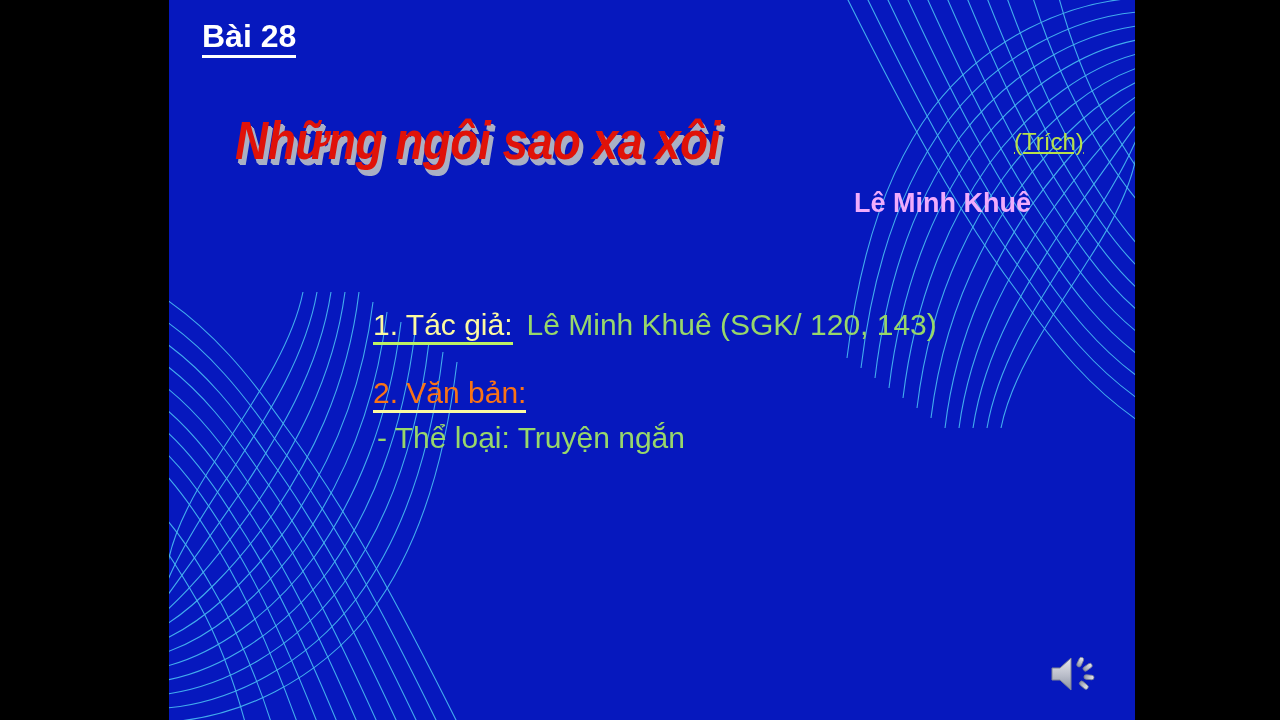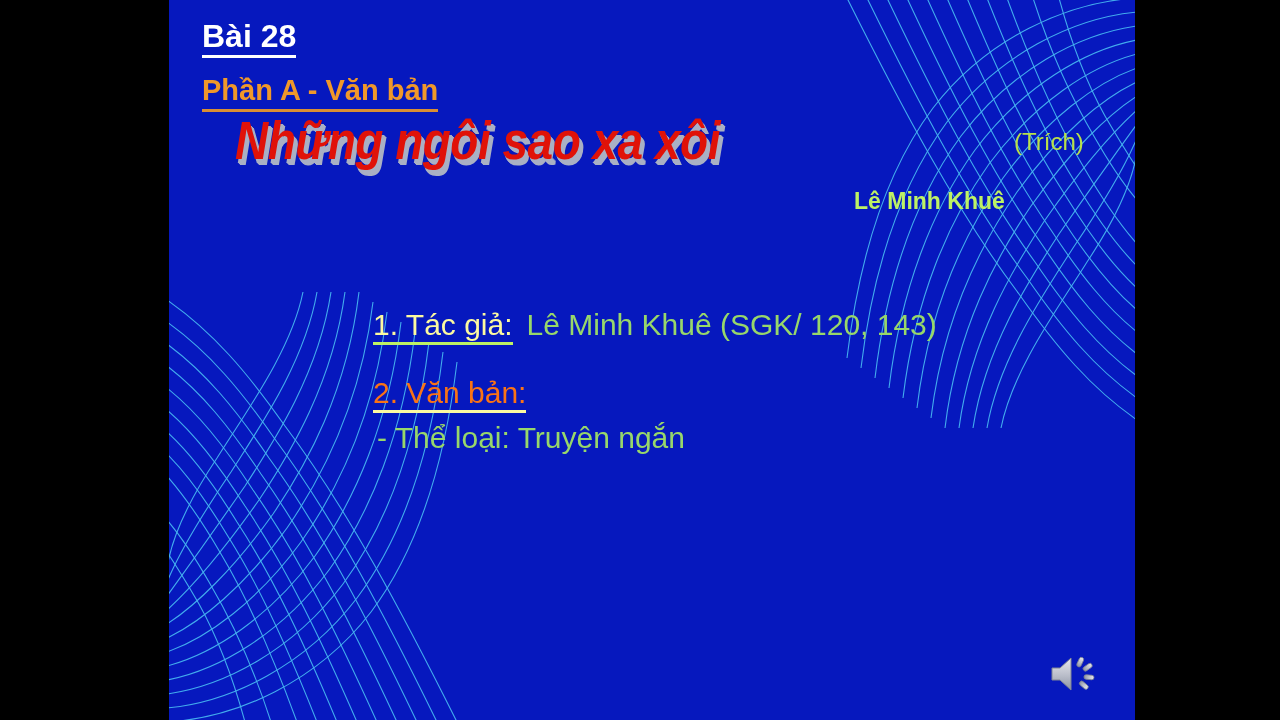--- a/index.html
+++ b/index.html
@@ -93,28 +93,29 @@
         2px 3px 0 #a9b0c4;
     transform: scaleY(1.18);
     transform-origin: left top;
   }
 
   #excerpt-note {
     left: 845px;
     top: 130px;
     font-size: 24px;
     color: #b9e04a;
+    text-decoration: underline;
   }
 
   #author-name {
     left: 685px;
     top: 190px;
-    font-size: 23px;
-    font-weight: bold;
-    color: #bef264;
+    font-size: 27px;
+    font-weight: bold;
+    color: #f0abfc;
   }
 
   #section-heading {
     left: 178px;
     top: 246px;
     font-size: 28px;
     font-weight: bold;
     color: #ef1560;
     border-bottom: 3px solid #ef1560;
     padding-bottom: 4px;
@@ -223,21 +224,20 @@
         <path d="M250,430 C204,334 156,240 102,166 C68,116 38,80 0,52"></path>
         <path d="M270,430 C220,328 168,228 110,150 C74,98 42,60 0,30"></path>
         <path d="M290,430 C236,322 180,216 118,134 C80,80 46,40 0,8"></path>
         <path d="M104,430 C88,380 68,334 42,290 C26,262 12,242 0,228"></path>
         <path d="M78,430 C66,386 52,348 32,312 C18,288 8,272 0,260"></path>
       </g>
     </svg>
 
     <div class="txt" id="lesson-label">Bài 28</div>
 
-    <div class="txt" id="part-label">Phần A - Văn bản</div>
 
     <div class="txt" id="work-title">Những ngôi sao xa xôi</div>
 
     <div class="txt" id="excerpt-note">(Trích)</div>
 
     <div class="txt" id="author-name">Lê Minh Khuê</div>
 
 
     <div class="txt" id="item1-row">
       <span id="item1-label">1. Tác giả:</span><span id="item1-value">Lê Minh Khuê (SGK/ 120, 143)</span>

